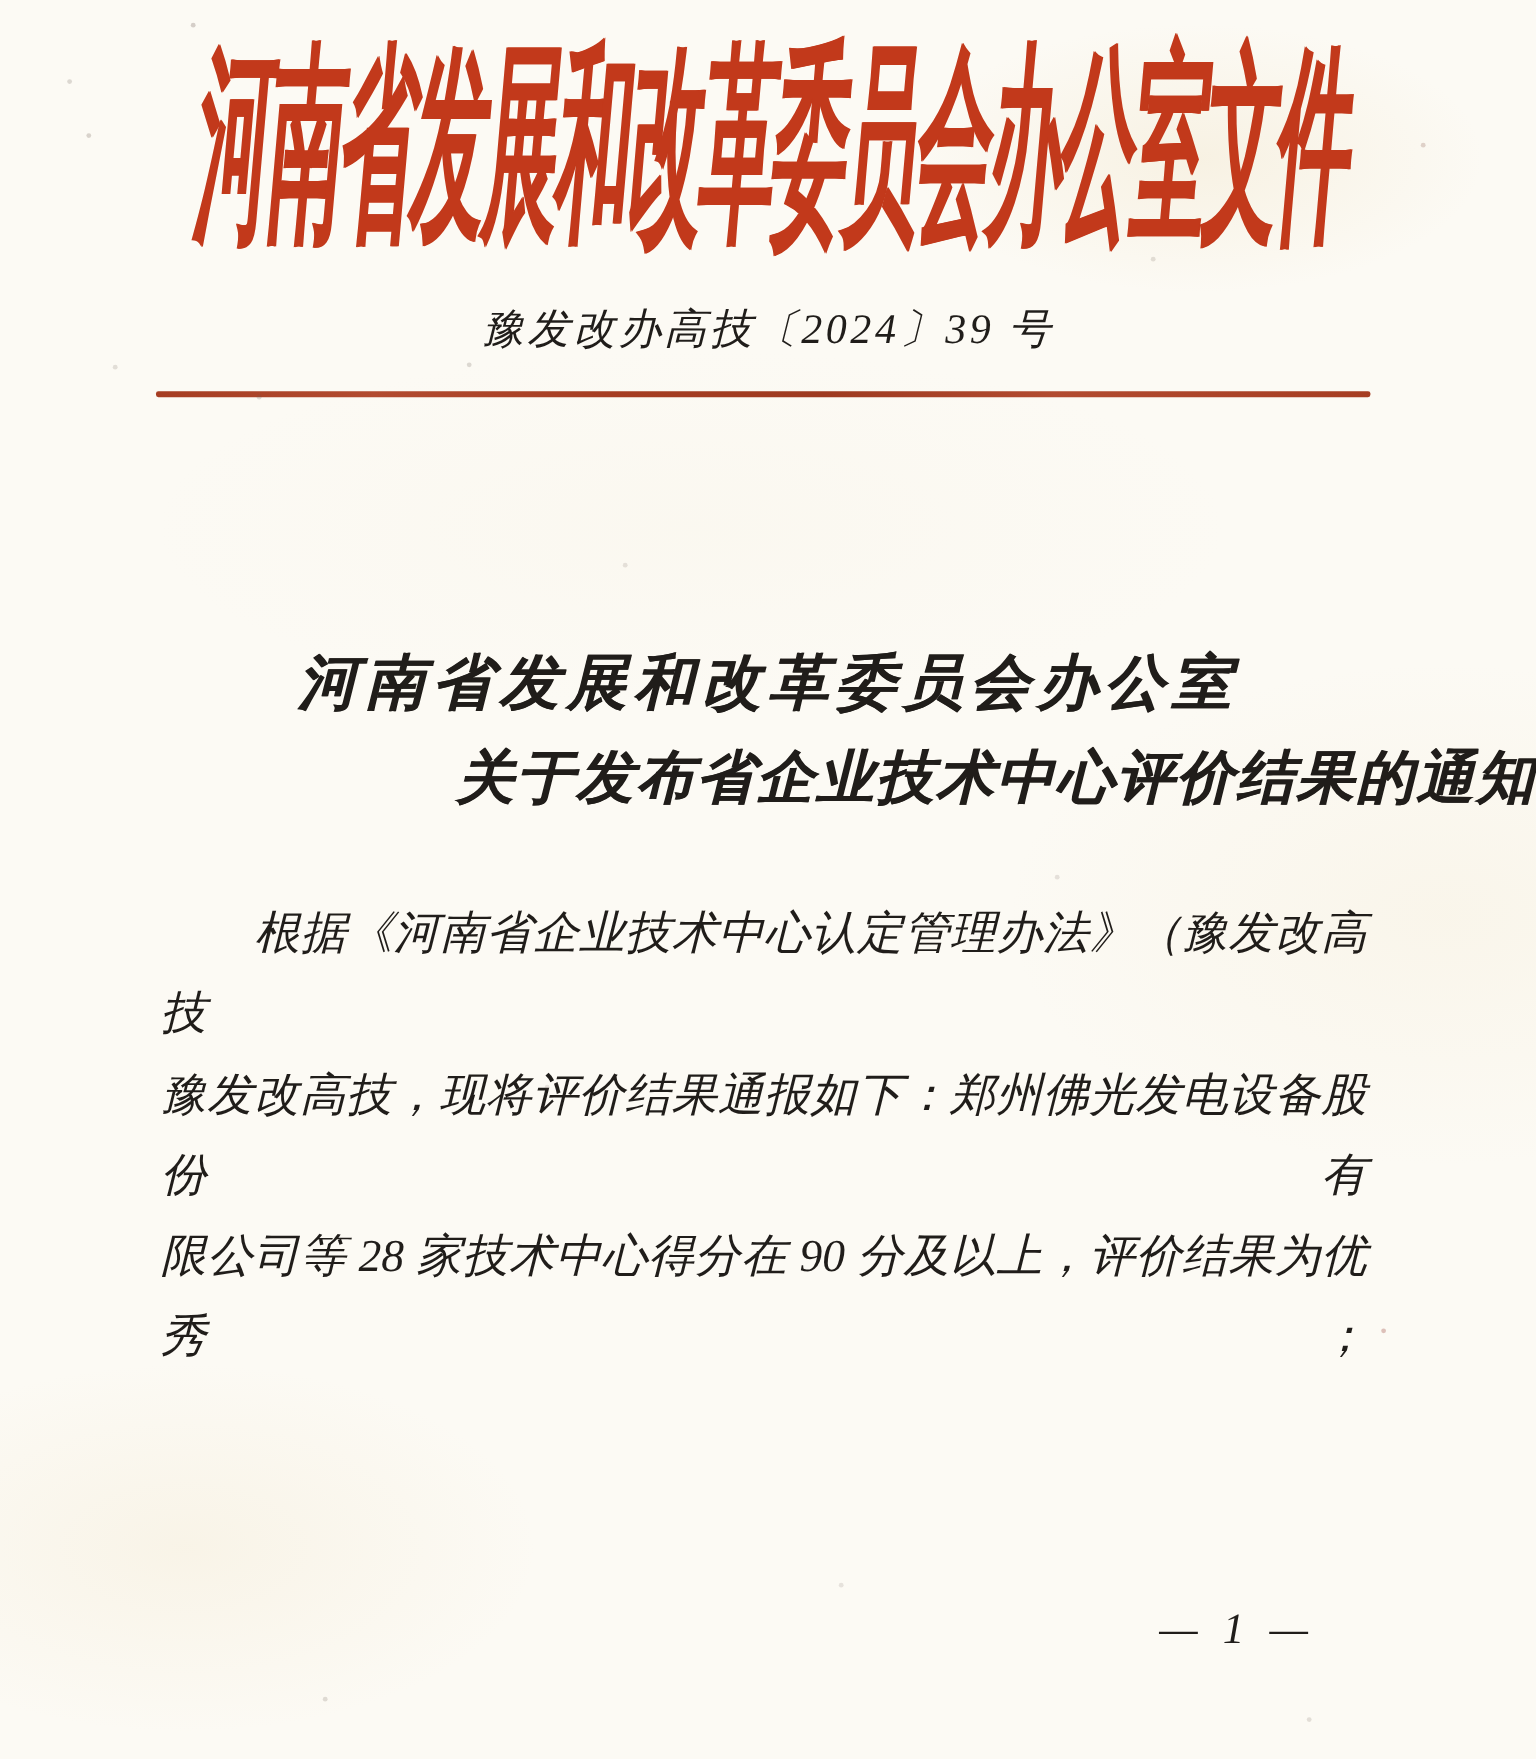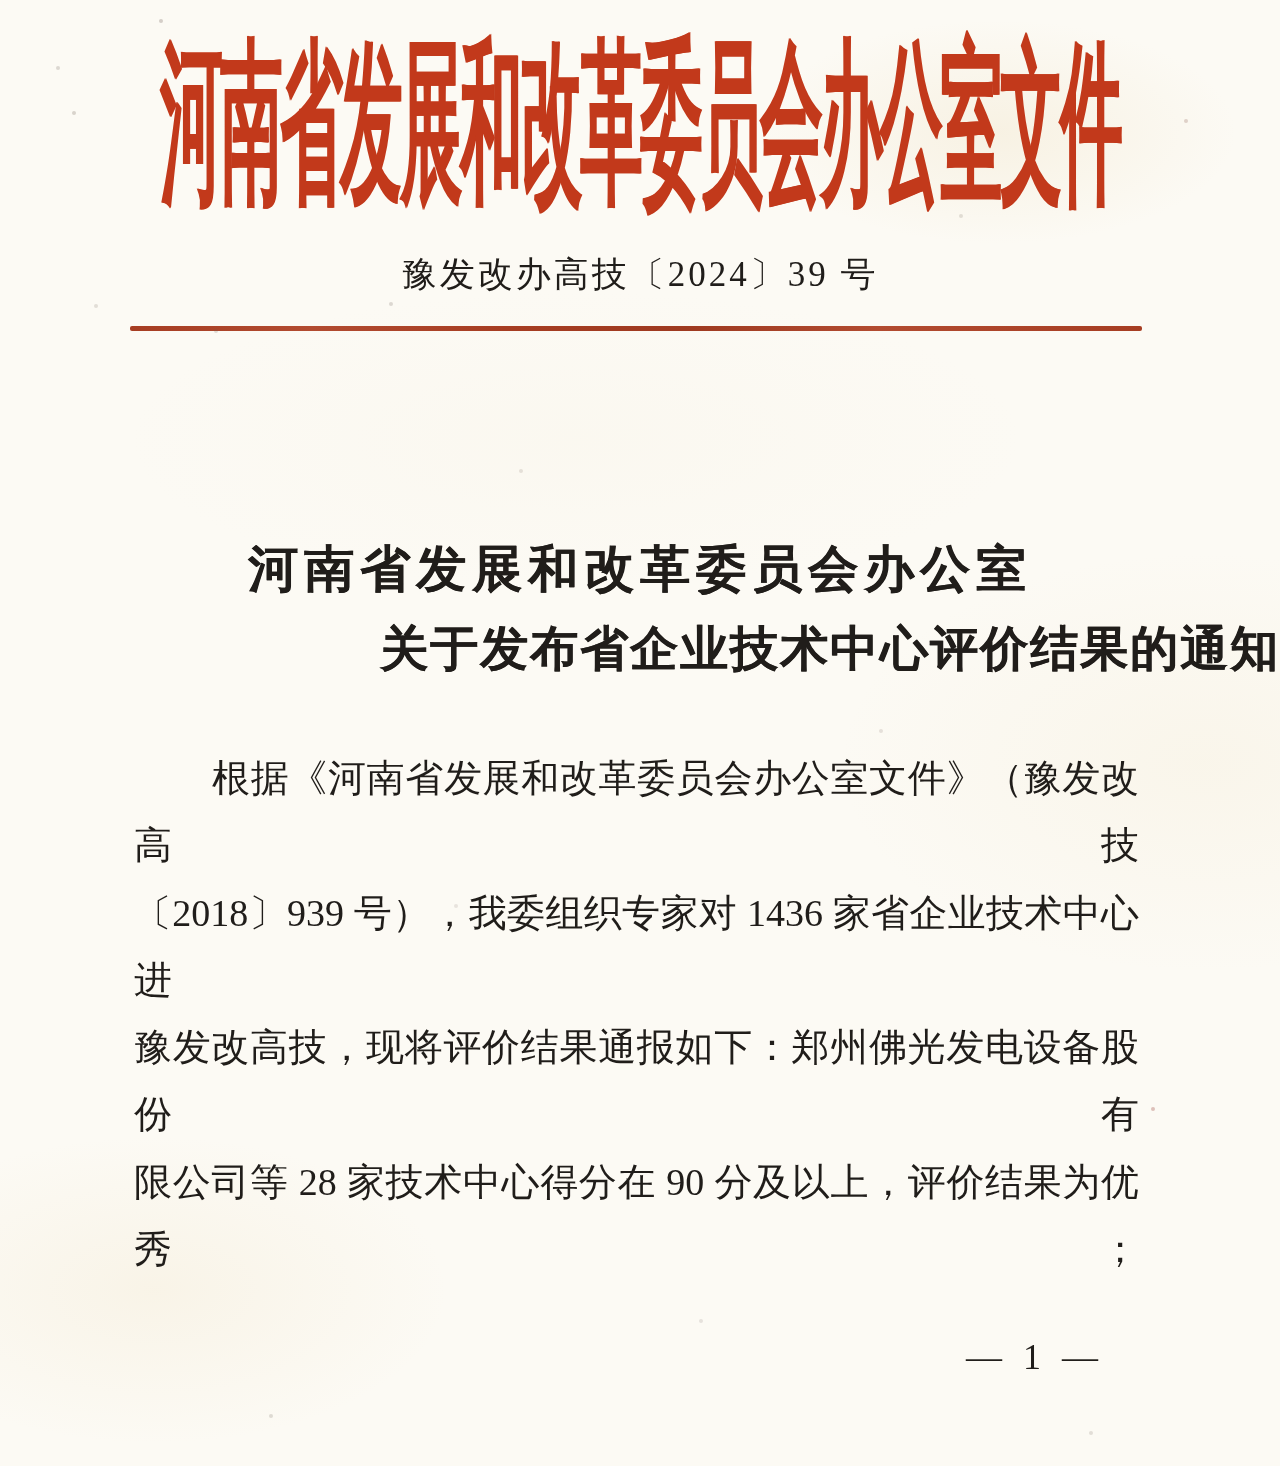--- a/index.html
+++ b/index.html
@@ -18,20 +18,21 @@
     position: relative;
     width: 1280px;
     height: 1466px;
     overflow: hidden;
     background:
       radial-gradient(ellipse 340px 160px at 78% 9%, rgba(231,211,166,0.22), transparent 70%),
       radial-gradient(ellipse 420px 220px at 12% 88%, rgba(231,211,166,0.16), transparent 70%),
       radial-gradient(ellipse 520px 300px at 94% 52%, rgba(234,217,176,0.14), transparent 70%),
       radial-gradient(ellipse 600px 200px at 45% 30%, rgba(240,230,205,0.10), transparent 75%),
       var(--paper);
+    font-style: italic;
   }
   .banner {
     position: absolute;
     top: 36px;
     left: 0;
     width: 1280px;
     text-align: center;
     white-space: nowrap;
     font-size: 62px;
     line-height: 62px;
@@ -148,22 +149,21 @@
   <div class="doc-number">豫发改办高技〔2024〕39 号</div>
 
   <div class="red-rule"></div>
 
   <div class="title-block">
     <div class="title-line-1">河南省发展和改革委员会办公室</div>
     <div class="title-line-2">关于发布省企业技术中心评价结果的通知</div>
   </div>
 
   <div class="body-text">
-    <div class="line indent">根据《河南省发展和改革委员会办公室文件》（豫发改高技</div>
-    <div class="line">〔2018〕939 号），我委组织专家对 1436 家省企业技术中心进</div>
+    <div class="line indent">根据《河南省企业技术中心认定管理办法》（豫发改高技</div>
     <div class="line">豫发改高技，现将评价结果通报如下：郑州佛光发电设备股份有</div>
     <div class="line">限公司等 28 家技术中心得分在 90 分及以上，评价结果为优秀；</div>
 
   </div>
 
   <div class="page-number">— 1 —</div>
 
   <div class="speckles"></div>
 
 </div>

